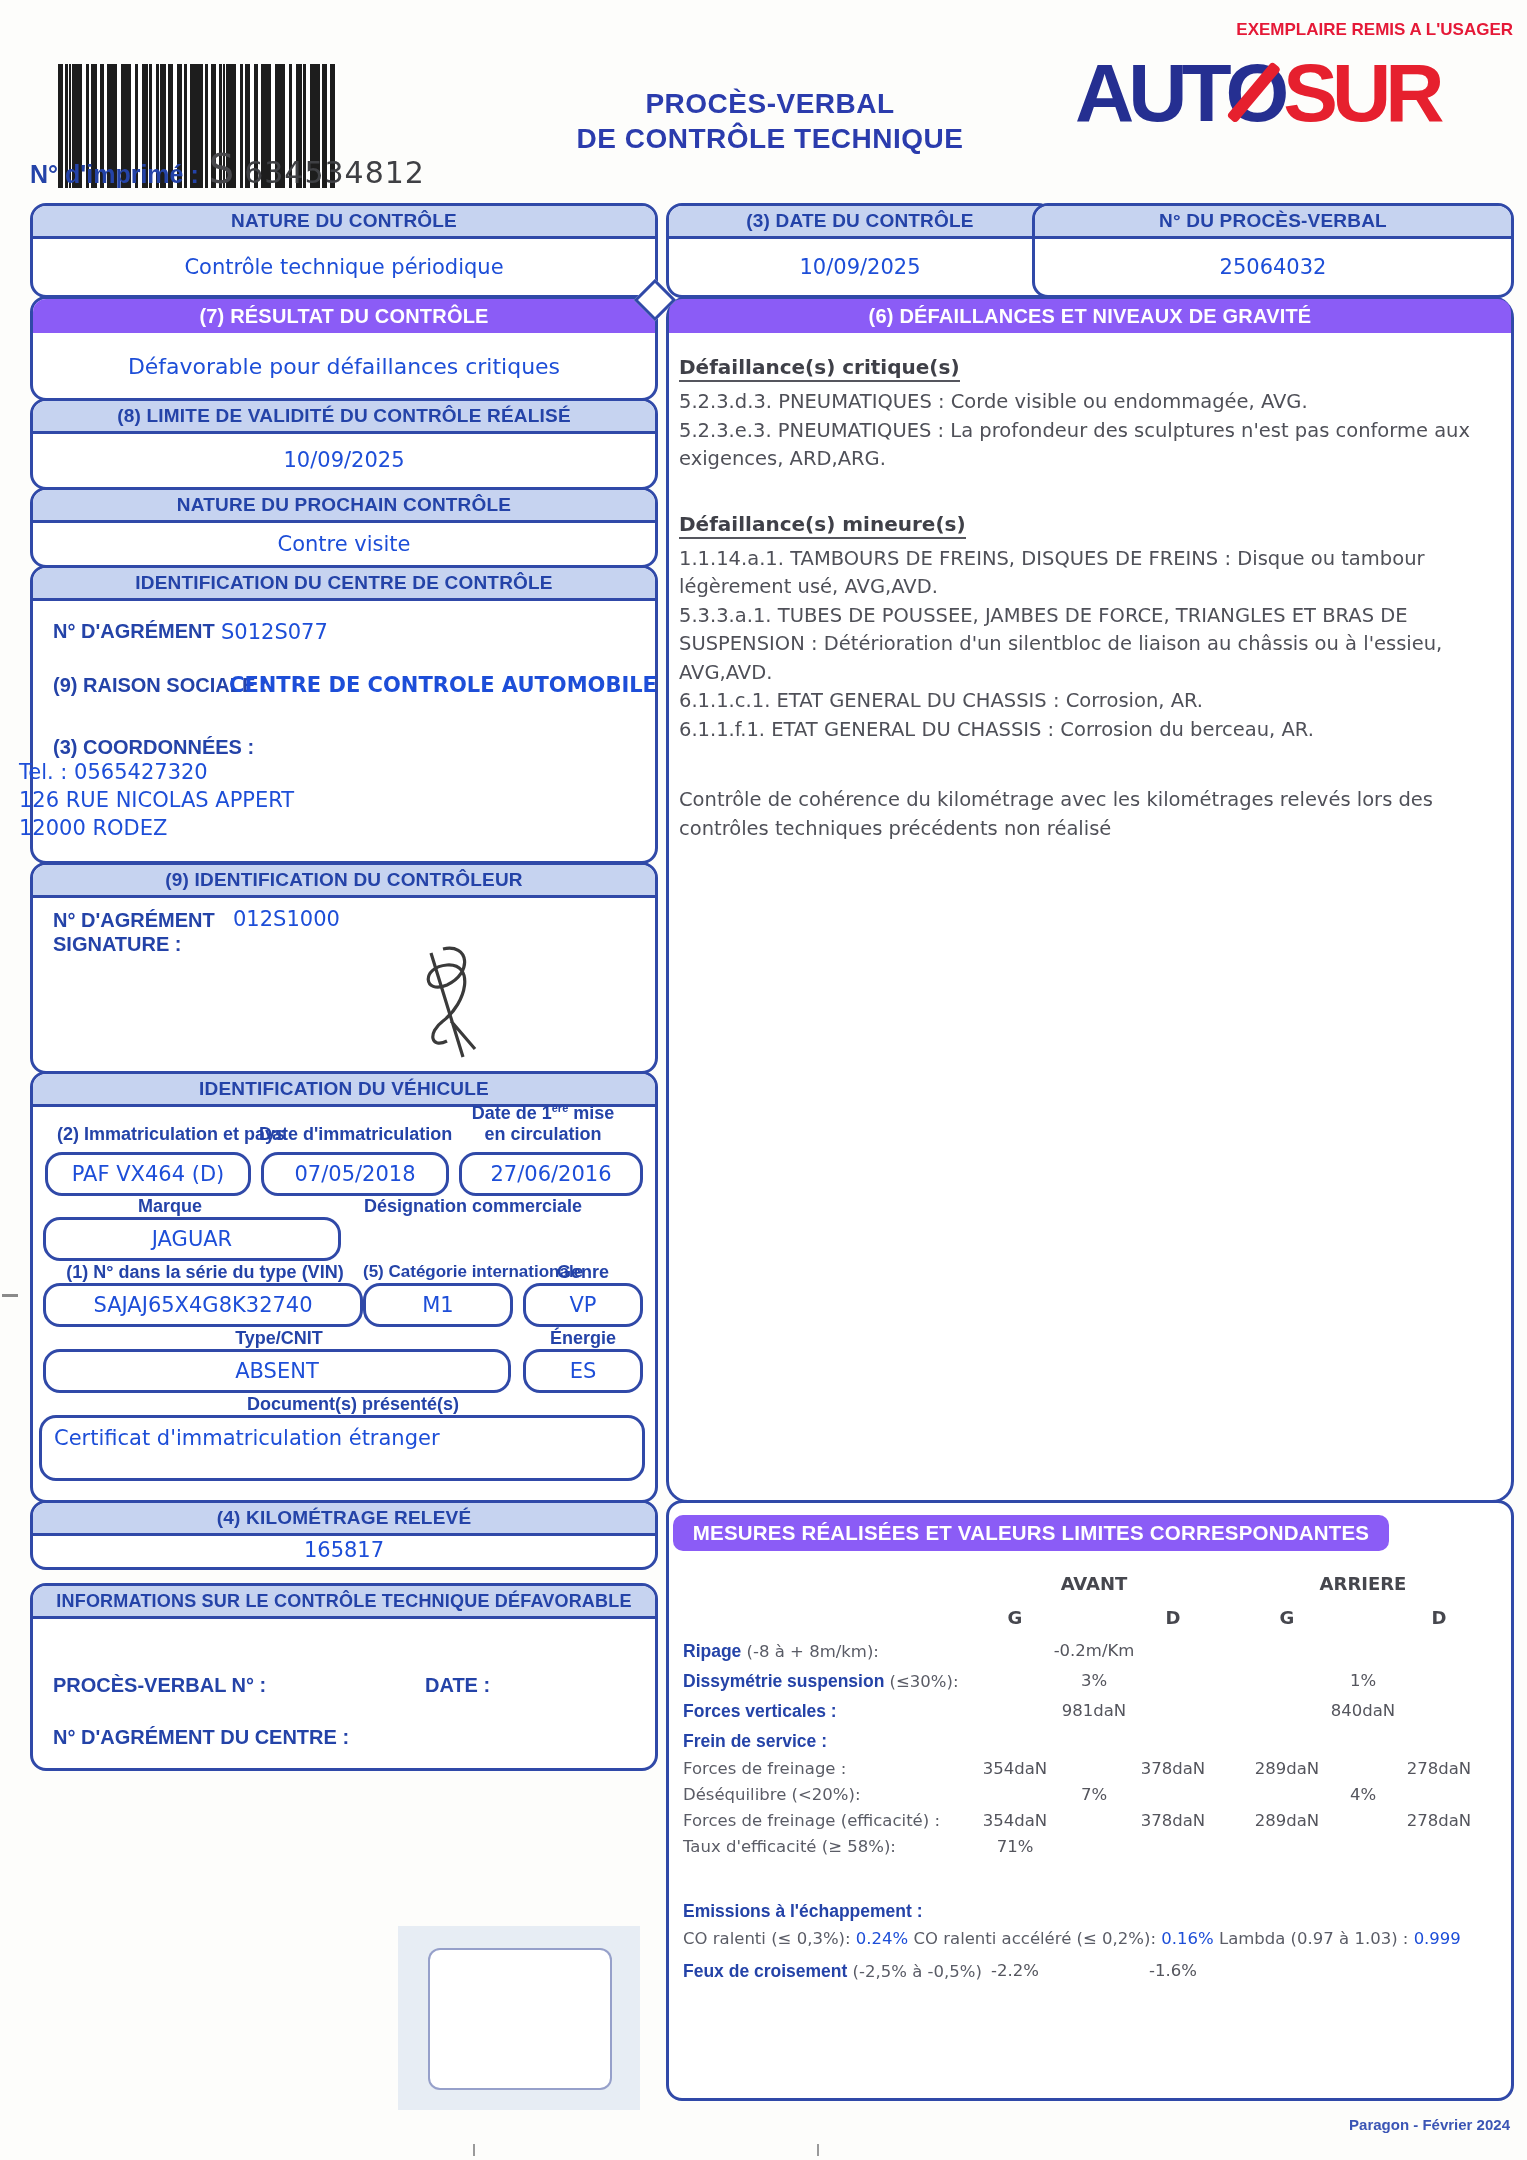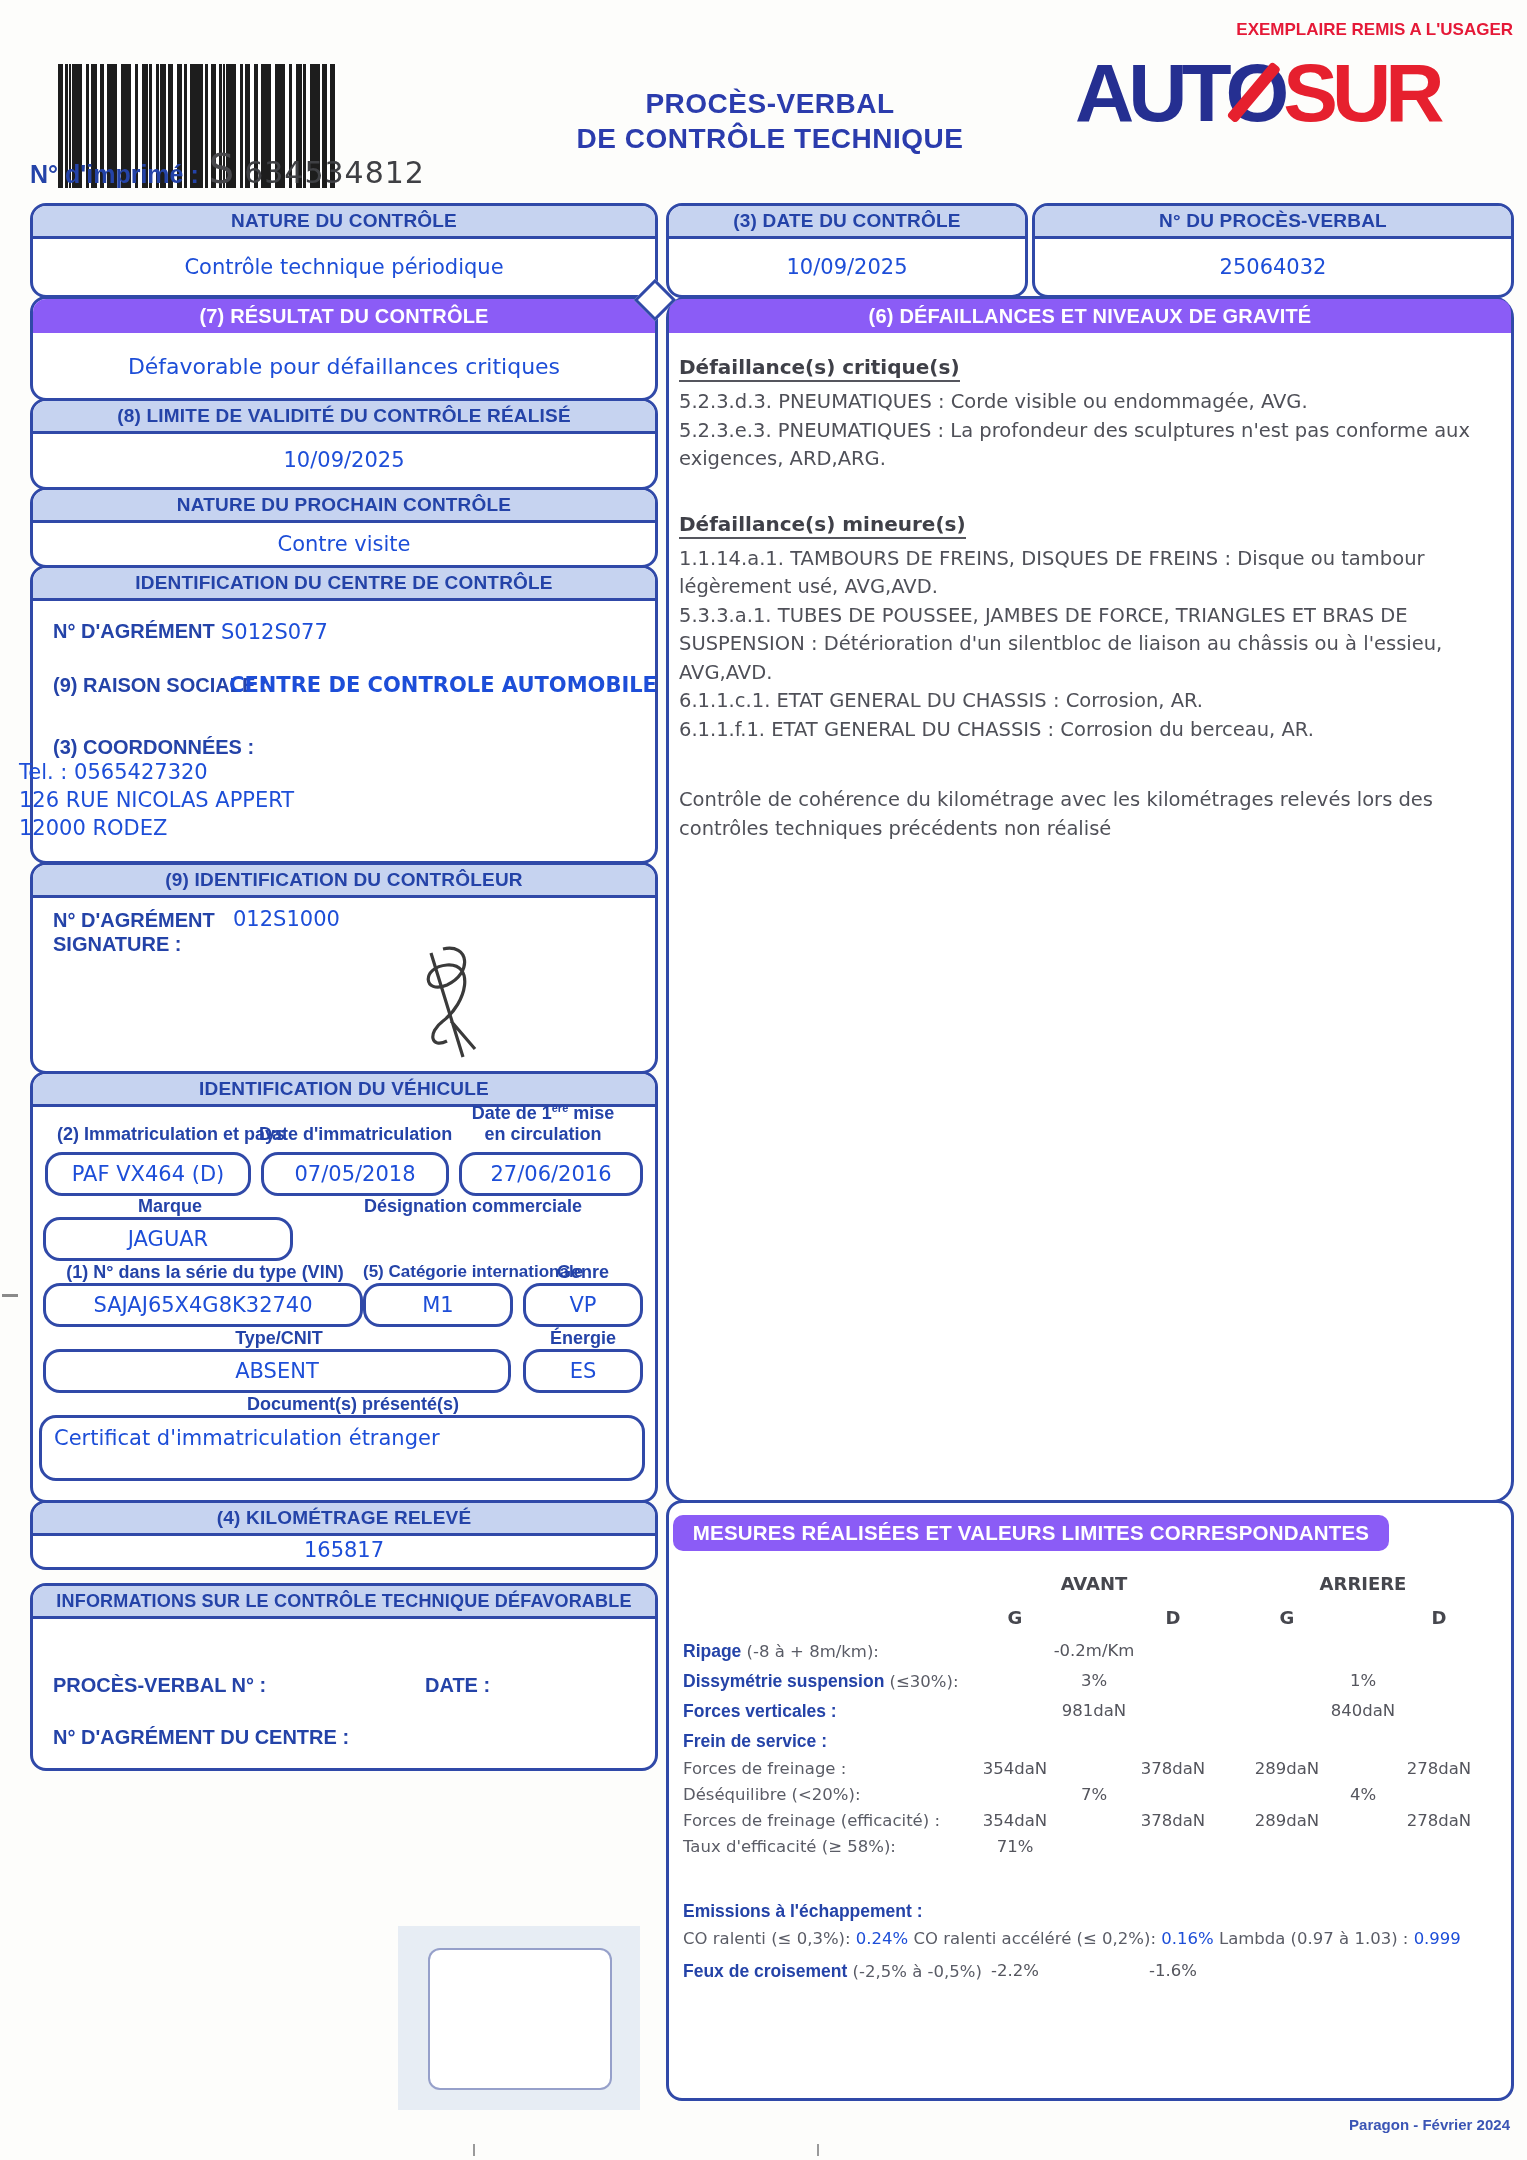--- a/index.html
+++ b/index.html
@@ -67,21 +67,21 @@
   </div>
   <div class="notice">EXEMPLAIRE REMIS A L'USAGER</div>
   <div class="brand">
     <span class="b-blue">AUT</span><span class="b-o">O</span><span class="b-red">SUR</span>
   </div>
 
   <div class="box" style="left:30px;top:203px;width:622px;height:89px;">
     <div class="bar light">NATURE DU CONTRÔLE</div>
     <div class="box-value val v21">Contrôle technique périodique</div>
   </div>
-  <div class="box" style="left:666px;top:203px;width:356px;height:89px;">
+  <div class="box" style="left:666px;top:203px;width:356px;height:89px;padding-left:26px;">
     <div class="bar light">(3) DATE DU CONTRÔLE</div>
     <div class="box-value val v21">10/09/2025</div>
   </div>
   <div class="box" style="left:1032px;top:203px;width:476px;height:89px;">
     <div class="bar light">N° DU PROCÈS-VERBAL</div>
     <div class="box-value val v21">25064032</div>
   </div>
 
   <div class="box" style="left:30px;top:296px;width:622px;height:99px;">
     <div class="bar dark">(7) RÉSULTAT DU CONTRÔLE</div>
@@ -134,21 +134,21 @@
       </div>
     <div class="pill" style="left:228px;top:78px;width:188px;">
         <span class="val v21">07/05/2018</span>
       </div>
     <div class="pill" style="left:426px;top:78px;width:184px;">
         <span class="val v21">27/06/2016</span>
       </div>
 
     <span class="plabel" style="left:12px;top:122px;width:250px;">Marque</span>
     <span class="plabel" style="left:270px;top:122px;width:340px;">Désignation commerciale</span>
-    <div class="pill" style="left:10px;top:143px;width:250px;">
+    <div class="pill" style="left:10px;top:143px;width:298px;">
         <span class="val v21">JAGUAR</span>
       </div>
 
     <span class="plabel" style="left:12px;top:188px;width:320px;">(1) N° dans la série du type (VIN)</span>
     <span class="plabel" style="left:330px;top:188px;width:180px;font-size:17px;">(5) Catégorie internationale</span>
     <span class="plabel" style="left:490px;top:188px;width:120px;">Genre</span>
     <div class="pill" style="left:10px;top:209px;width:320px;">
         <span class="val v21">SAJAJ65X4G8K32740</span>
       </div>
     <div class="pill" style="left:330px;top:209px;width:150px;">

